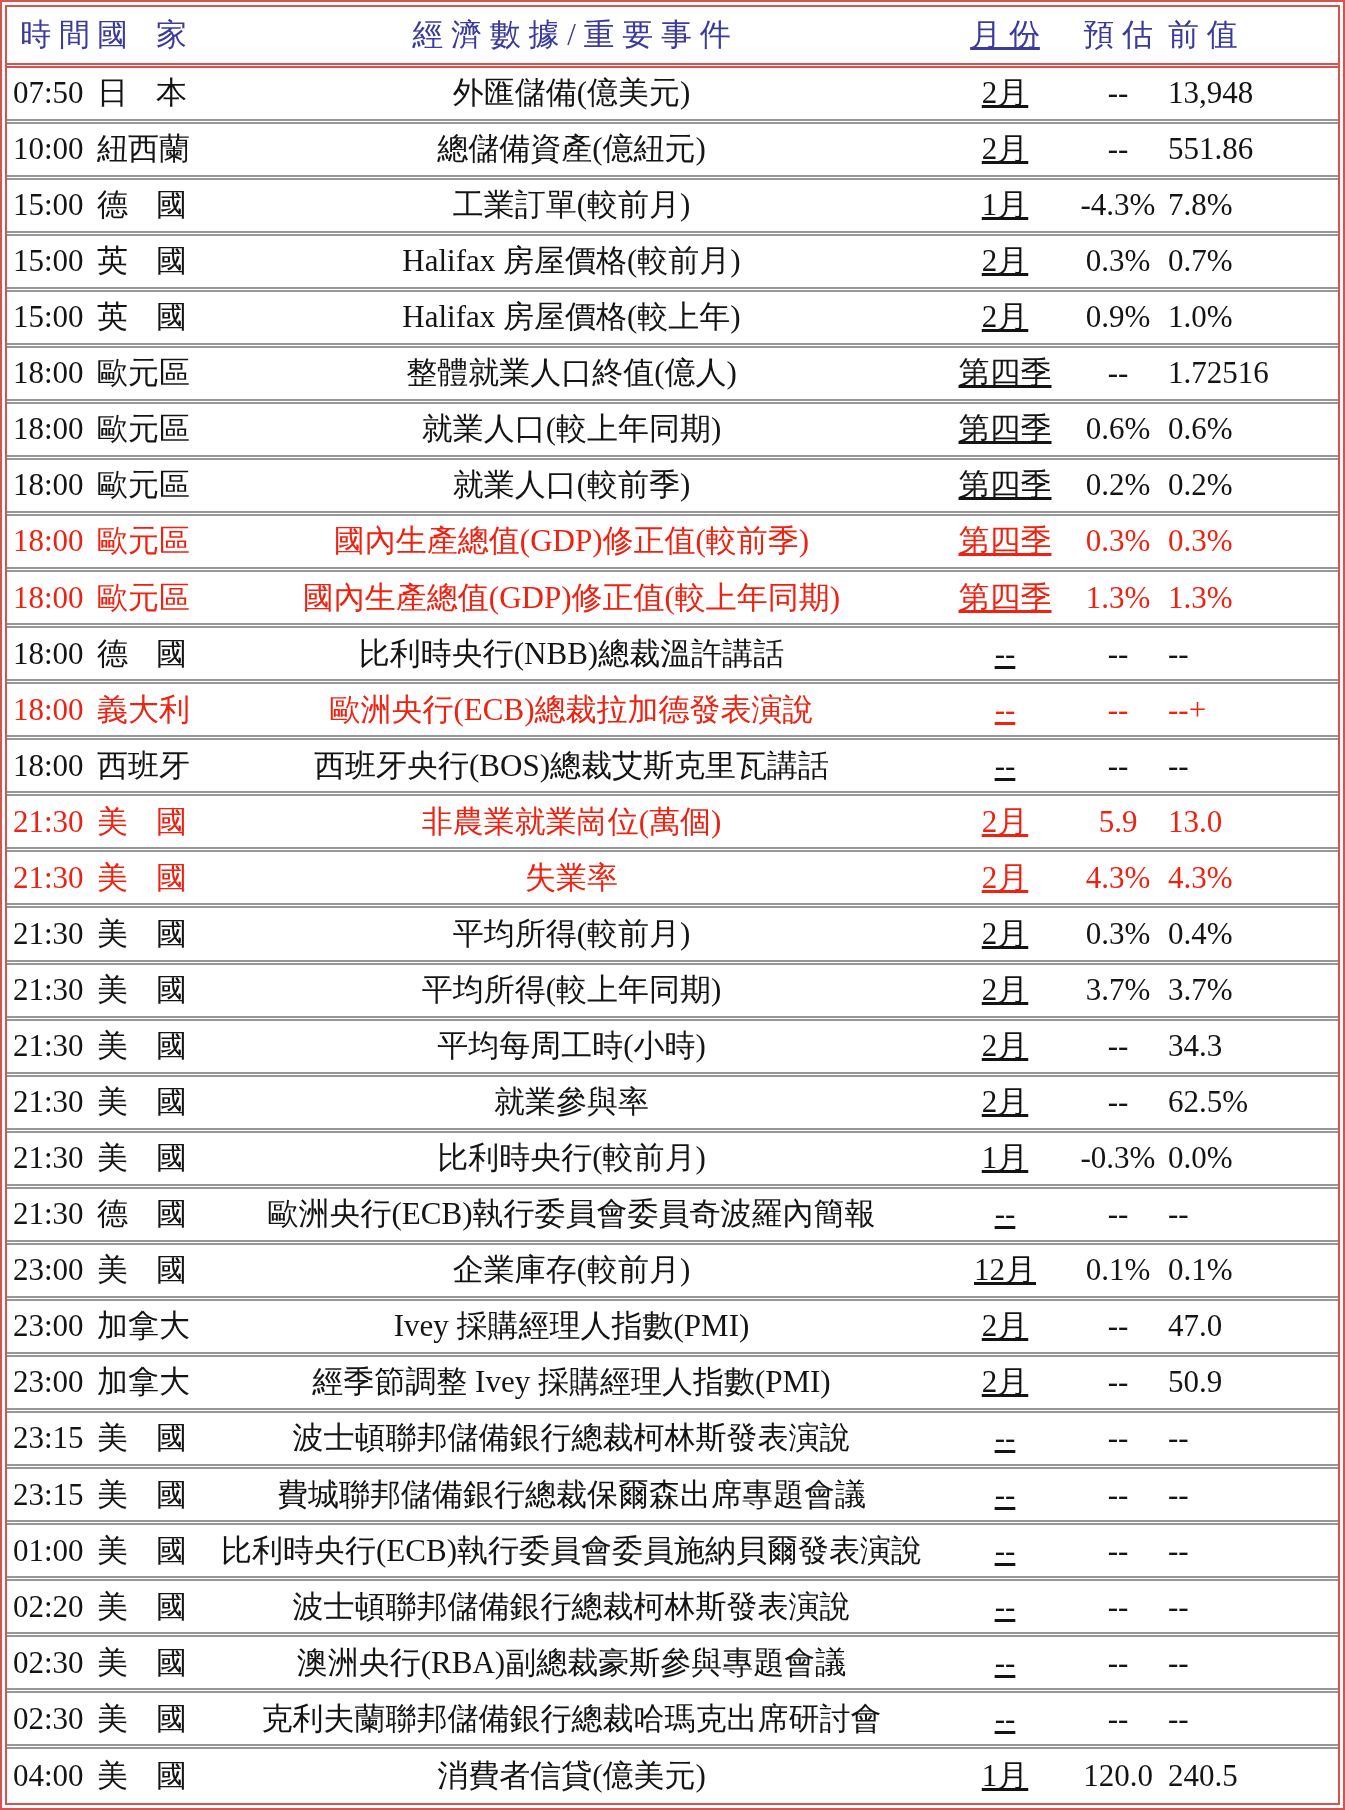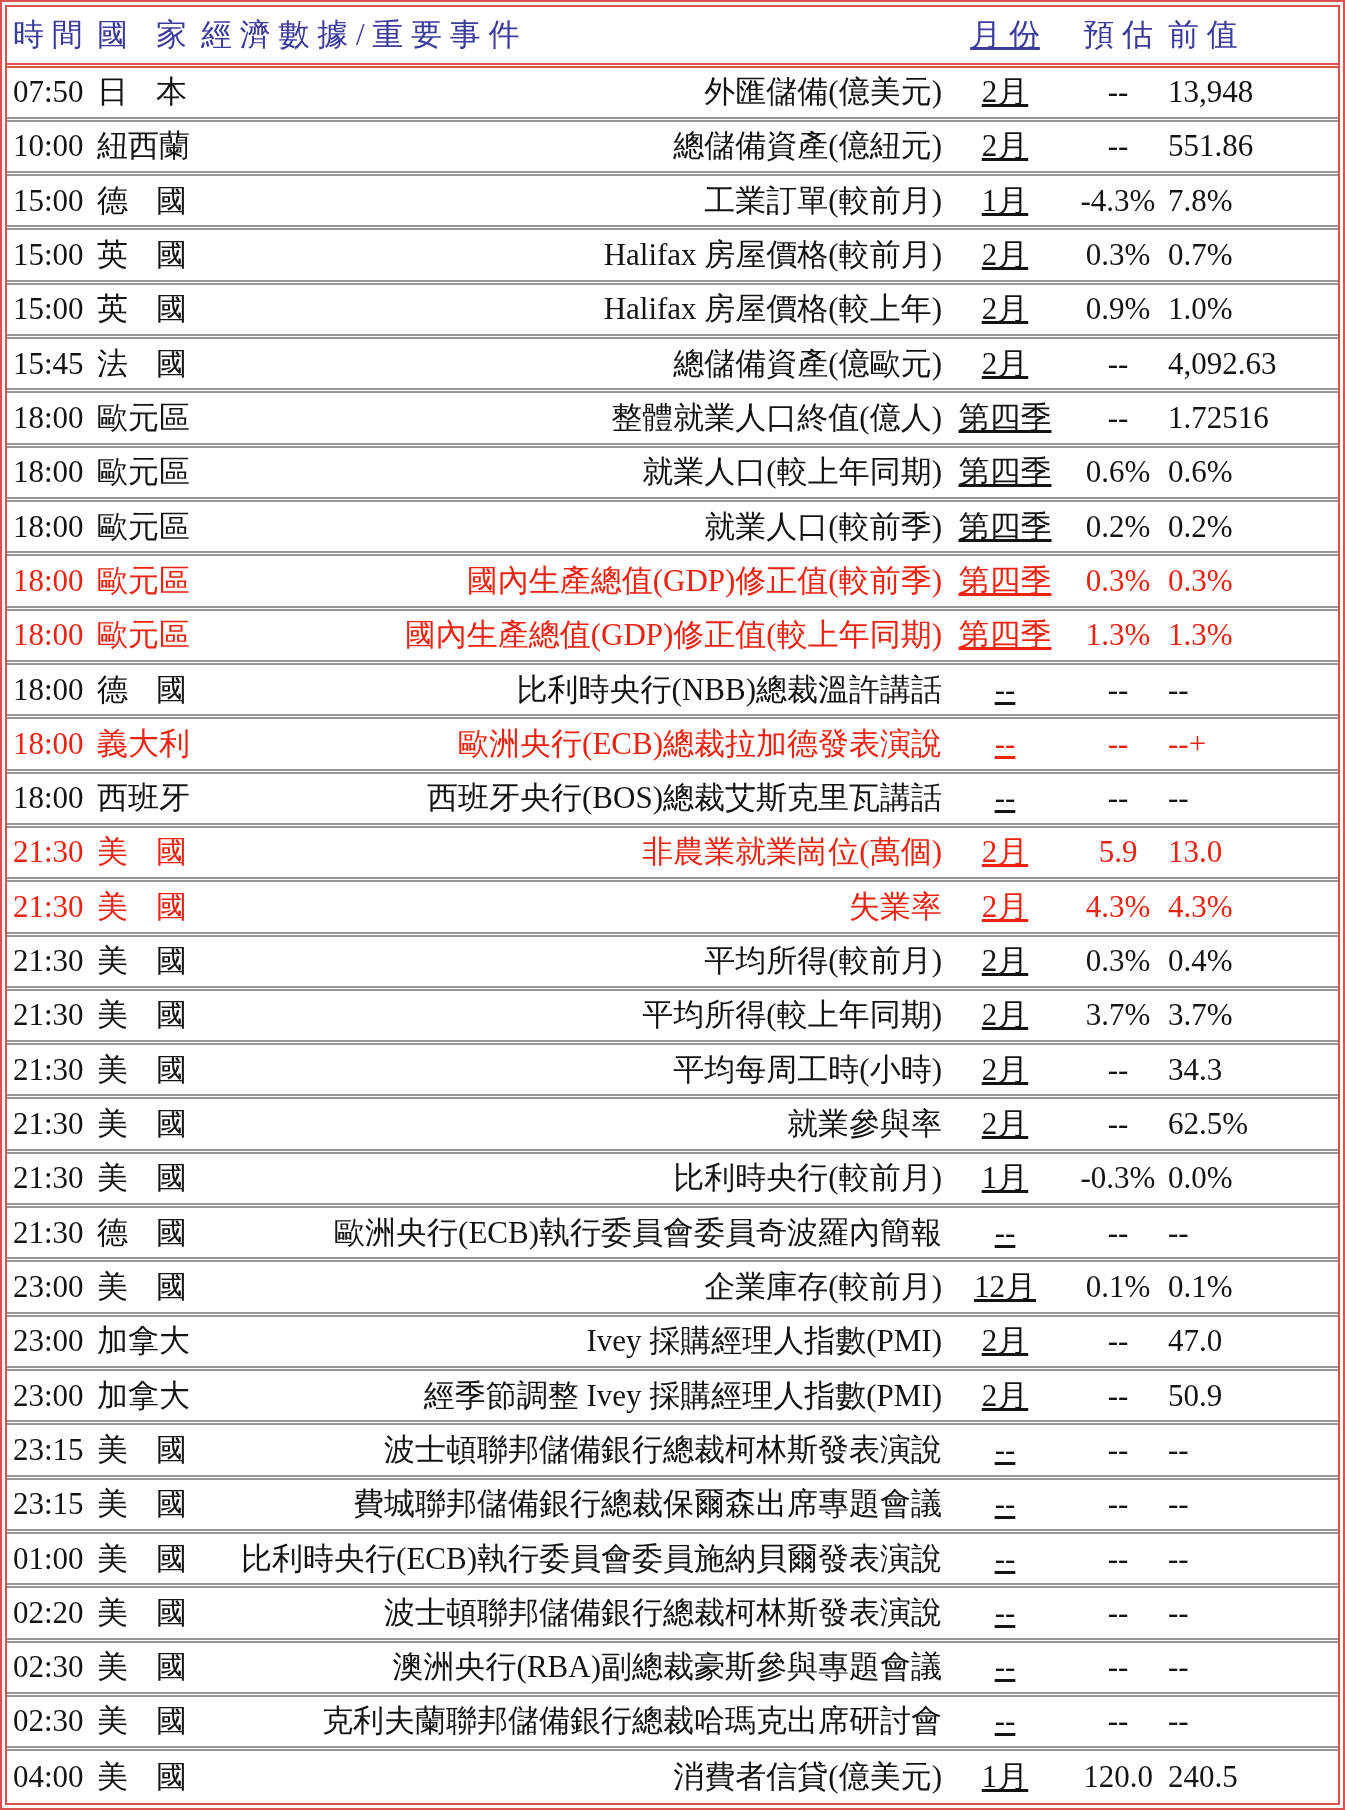--- a/index.html
+++ b/index.html
@@ -42,32 +42,32 @@
   }
   thead th{
     color:var(--header-blue);
     height:58px;
     border-bottom:5px double var(--border-red);
   }
   tbody tr{height:51px;}
   tbody tr + tr td{border-top:5px double var(--sep-gray);}
   .col-time{width:90px;text-align:left;padding-left:6px;}
   .col-country{width:98px;}
-  .col-event{text-align:right;padding-left:6px;}
+  .col-event{text-align:center;padding-left:6px;}
   .col-month{width:126px;text-align:center;text-decoration:underline;}
   .col-est{width:100px;text-align:center;}
   .col-prev{width:170px;text-align:left;}
   .spread-chars{
     display:flex;
     justify-content:space-between;
     width:90px;
   }
   .spread-chars span{display:inline-block;}
   tr.hl td{color:var(--hl-red);}
-  th.col-time,th.col-event{text-align:left;}
+  th.col-time,th.col-event{text-align:center;}
 </style>
 </head>
 <body>
 
 <div class="frame">
   <div class="inner">
     <table>
       <thead>
         <tr>
           <th class="col-time">時 間</th>
@@ -148,33 +148,20 @@
                 <span>英</span>
                 <span>國</span>
               </div>
     </td>
     <td class="col-event e">Halifax 房屋價格(較上年)</td>
     <td class="col-month m">2月</td>
     <td class="col-est p1">0.9%</td>
     <td class="col-prev p2">1.0%</td>
   </tr>
 
-  <tr>
-    <td class="col-time t">15:45</td>
-    <td class="col-country">
-      <div class="spread-chars c">
-                <span>法</span>
-                <span>國</span>
-              </div>
-    </td>
-    <td class="col-event e">總儲備資產(億歐元)</td>
-    <td class="col-month m">2月</td>
-    <td class="col-est p1">--</td>
-    <td class="col-prev p2">4,092.63</td>
-  </tr>
 
 
   <tr>
     <td class="col-time t">18:00</td>
     <td class="col-country">
       <div class="spread-chars c">
                 <span>歐</span>
                 <span>元</span>
                 <span>區</span>
               </div>

